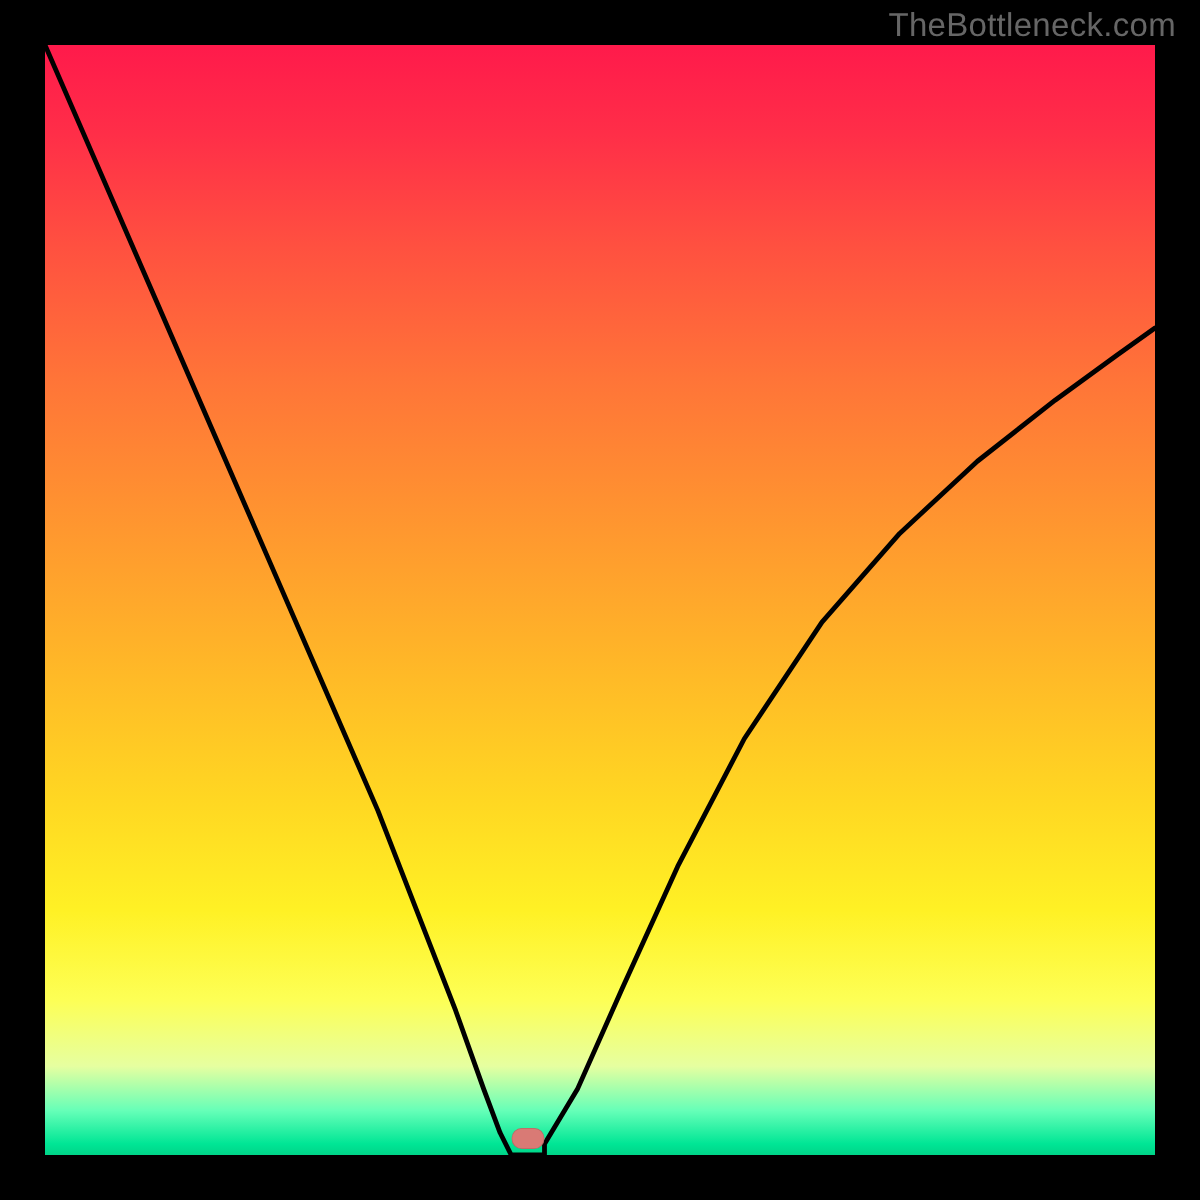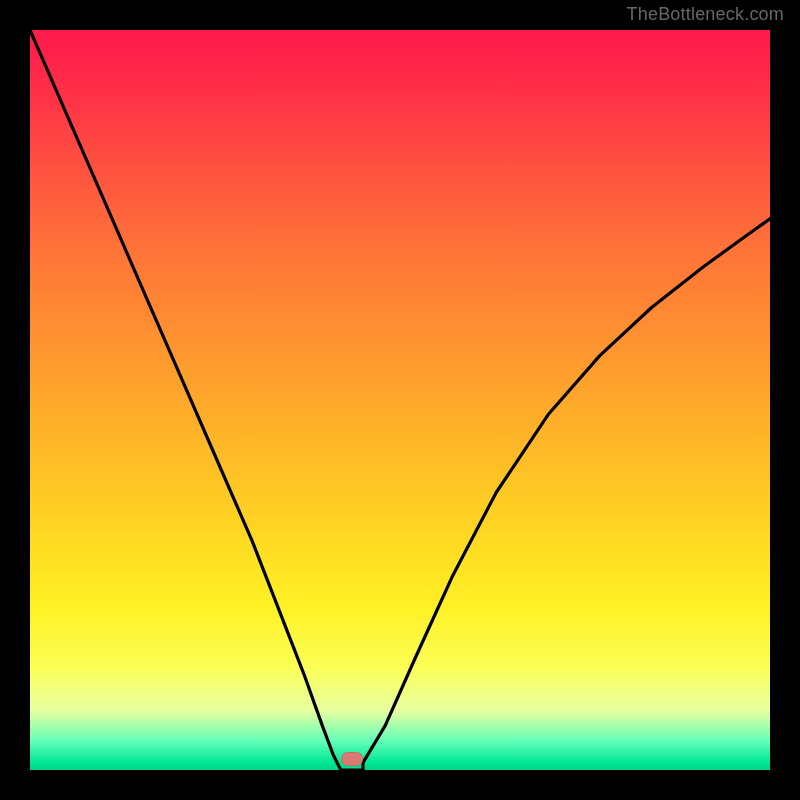--- a/index.html
+++ b/index.html
@@ -15,21 +15,21 @@
     position: relative;
     width: 800px;
     height: 800px;
     background: #000;
   }
   .watermark {
     position: absolute;
     top: 4px;
     right: 16px;
     color: #666;
-    font-size: 18px;
+    font-size: 22px;
     font-weight: 500;
     letter-spacing: 0.2px;
     z-index: 10;
   }
   .plot-area {
     position: absolute;
     left: 30px;
     top: 30px;
     width: 740px;
     height: 740px;

